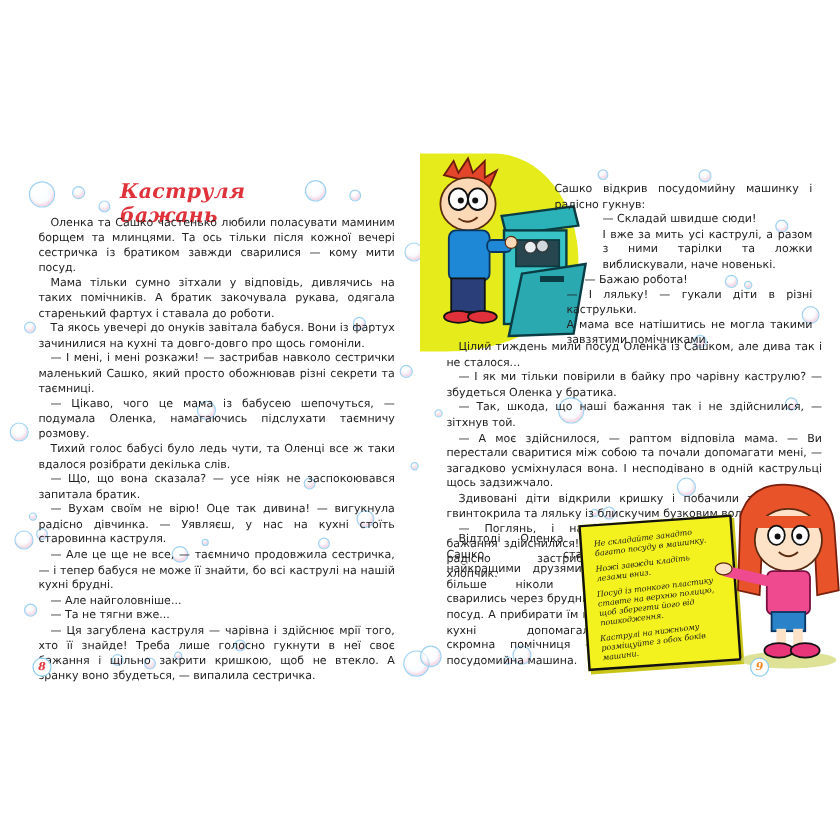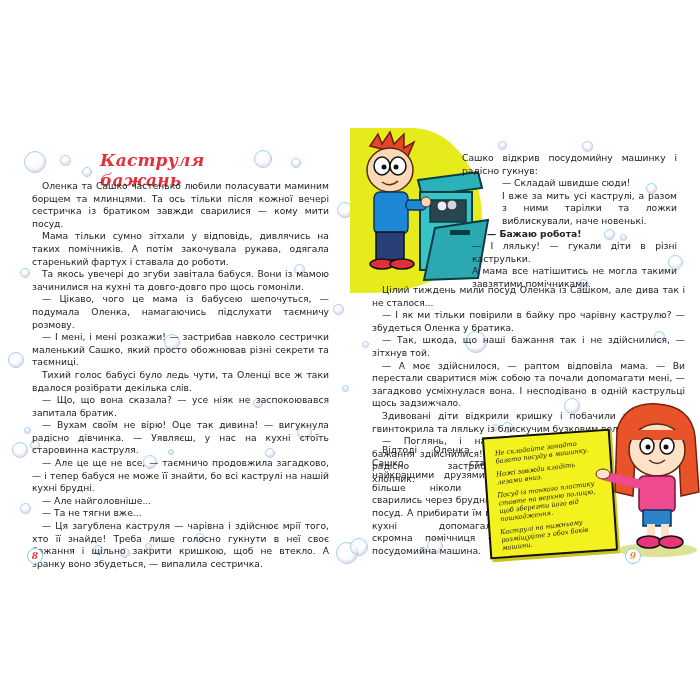--- a/index.html
+++ b/index.html
@@ -22,21 +22,21 @@
       text-align: justify;
     }
     .text-block p { margin: 0; text-indent: 10px; }
     .text-block p.noindent { text-indent: 0; }
     .left-text { left: 32px; top: 180px; width: 297px; }
 
     .right-top { left: 112px; top: 152px; width: 215px; }
     .right-top p { text-align: justify; }
     .right-top .in1 { padding-left: 0; }
     .right-top .in2 { padding-left: 40px; }
-    .right-top .in3 { padding-left: 25px; font-weight: bold; }
+    .right-top .in3 { padding-left: 25px; }
     .right-top .in4 { padding-left: 10px; }
 
     .right-mid { left: 22px; top: 284px; width: 313px; }
     .right-low { left: 22px; top: 444px; width: 125px; }
 
     .page-num {
       position: absolute; width: 14px; height: 14px; border-radius: 50%;
       border: 1.5px solid #8ecdf0; font-size: 9px; font-weight: bold; font-style: italic;
       color: #e0323a; display: flex; align-items: center; justify-content: center;
       font-family: "DejaVu Serif", serif; background: #fff;
@@ -100,28 +100,28 @@
   <div class="bubble" style="left:195px;top:533px;width:8px;height:8px;"></div>
   <div class="bubble" style="left:93px;top:545px;width:8px;height:8px;"></div>
   <div class="bubble" style="left:120px;top:548px;width:8px;height:8px;"></div>
   <div class="bubble" style="left:145px;top:543px;width:5px;height:5px;"></div>
   <div class="bubble" style="left:336px;top:542px;width:20px;height:20px;"></div>
 
   <div class="title">Каструля бажань</div>
 
   <div class="text-block left-text">
     <p>Оленка та Сашко частенько любили поласувати маминим борщем та млинцями. Та ось тільки після кожної вечері сестричка із братиком завжди сварилися — кому мити посуд.</p>
-    <p>Мама тільки сумно зітхали у відповідь, дивлячись на таких помічників. А потім закочувала рукава, одягала старенький фартух і ставала до роботи.</p>
-    <p>Та якось увечері до згуби завітала бабуся. Вони із мамою зачинилися на кухні та довго-довго про щось гомоніли.</p>
+    <p>Мама тільки сумно зітхали у відповідь, дивлячись на таких помічників. А братик закочувала рукава, одягала старенький фартух і ставала до роботи.</p>
+    <p>Та якось увечері до онуків завітала бабуся. Вони із фартух зачинилися на кухні та довго-довго про щось гомоніли.</p>
+    <p>— І мені, і мені розкажи! — застрибав навколо сестрички маленький Сашко, який просто обожнював різні секрети та таємниці.</p>
     <p>— Цікаво, чого це мама із бабусею шепочуться, — подумала Оленка, намагаючись підслухати таємничу розмову.</p>
-    <p>— І мені, і мені розкажи! — застрибав навколо сестрички маленький Сашко, який просто обожнював різні секрети та таємниці.</p>
     <p>Тихий голос бабусі було ледь чути, та Оленці все ж таки вдалося розібрати декілька слів.</p>
     <p>— Що, що вона сказала? — усе ніяк не заспокоювався запитала братик.</p>
     <p>— Вухам своїм не вірю! Оце так дивина! — вигукнула радісно дівчинка. — Уявляєш, у нас на кухні стоїть старовинна каструля.</p>
-    <p>— Але це ще не все, — таємничо продовжила загадково, — і тепер бабуся не може її знайти, бо всі каструлі на нашій кухні брудні.</p>
+    <p>— Але це ще не все, — таємничо продовжила сестричка, — і тепер бабуся не може її знайти, бо всі каструлі на нашій кухні брудні.</p>
     <p>— Але найголовніше...</p>
     <p>— Та не тягни вже...</p>
     <p>— Ця загублена каструля — чарівна і здійснює мрії того, хто її знайде! Треба лише голосно гукнути в неї своє бажання і щільно закрити кришкою, щоб не втекло. А зранку воно збудеться, — випалила сестричка.</p>
   </div>
 
   <div class="page-num pn-left">8</div>
 </div>
 
 <div class="page page-right">
   <div class="yellow-bg"></div>

